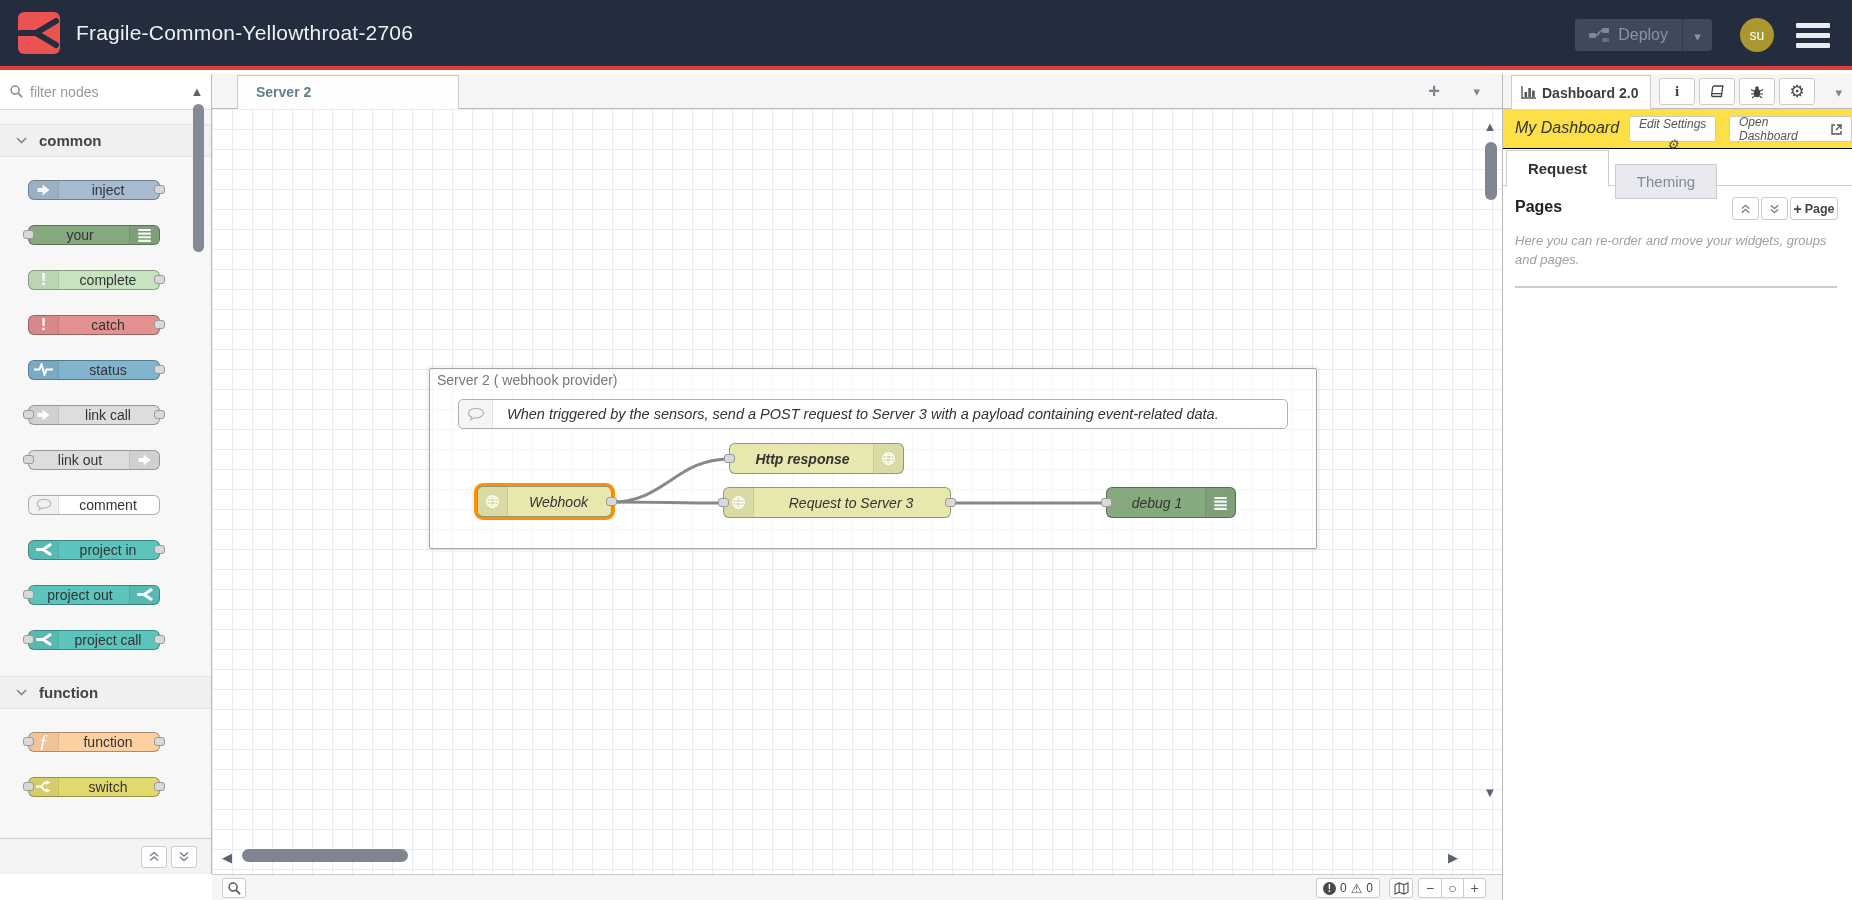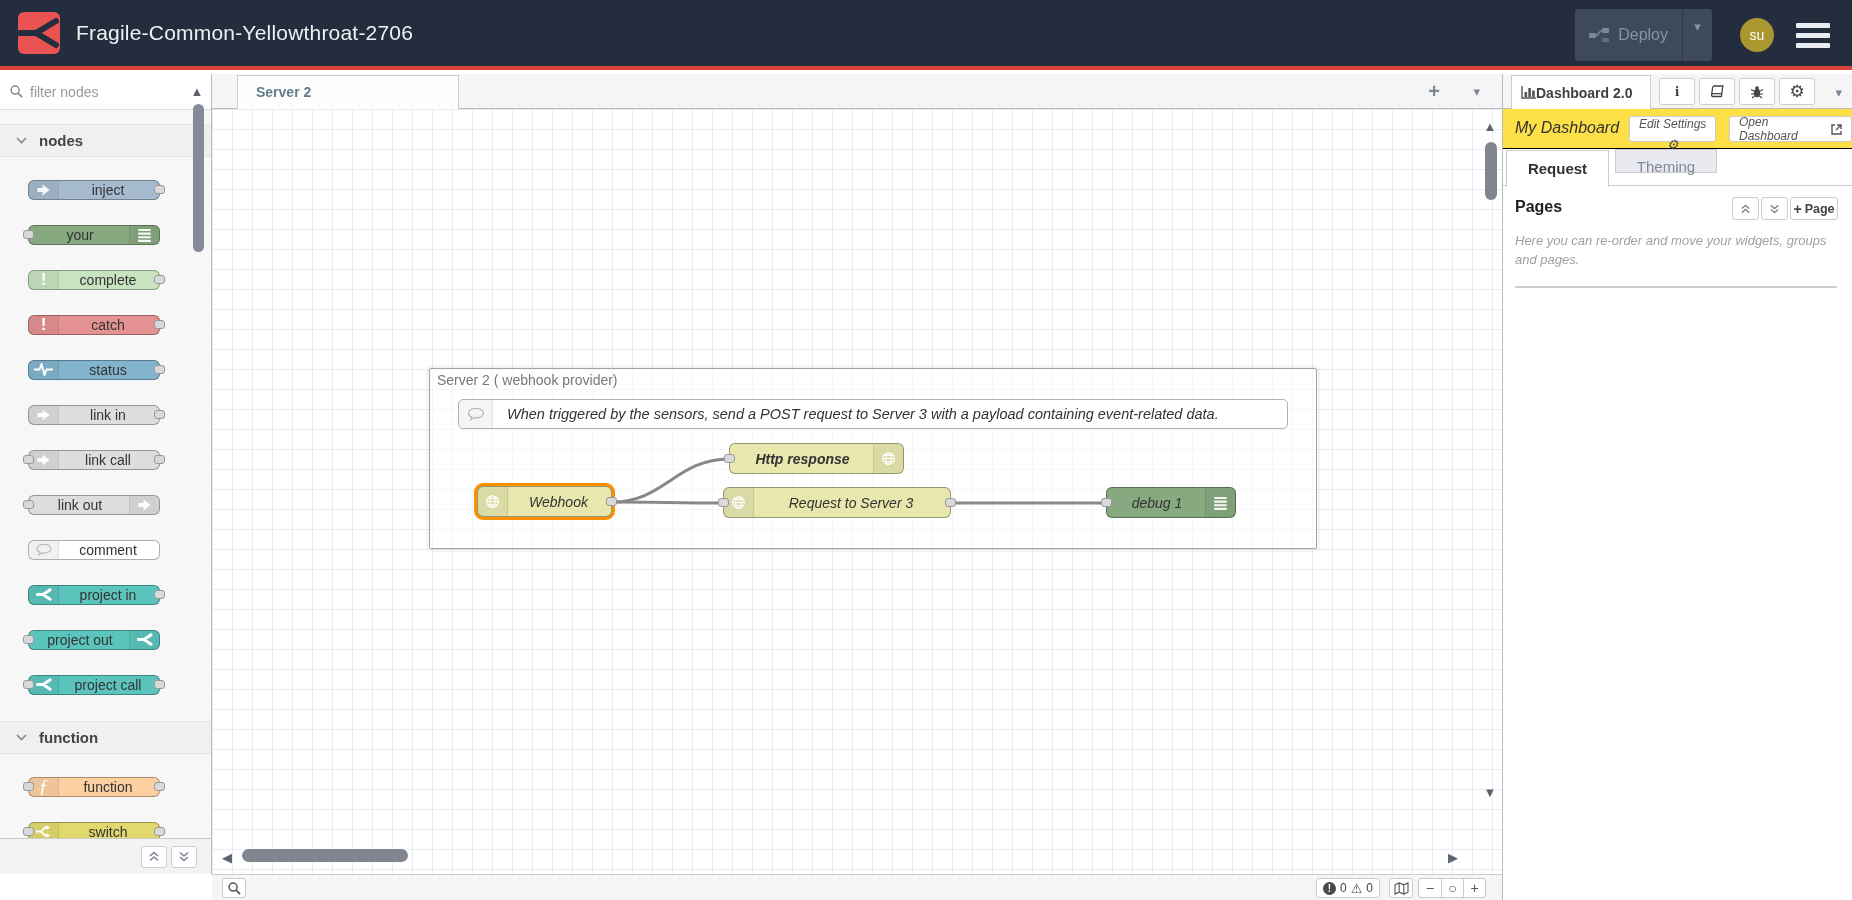--- a/index.html
+++ b/index.html
@@ -7,21 +7,21 @@
     font-family:"Liberation Sans", sans-serif; }
   #app { position:relative; width:1852px; height:900px; background:#fff; }
 
   
   #header { position:absolute; left:0; top:0; width:1852px; height:70px;
     background:#232d3d; border-bottom:4px solid #d8403a; display:flex; align-items:center; }
   #logo { width:42px; height:42px; margin-left:18px; border-radius:6px; background:#ea5352;
     position:relative; overflow:hidden; flex:0 0 auto; }
   #title { color:#eef1f4; font-size:21px; margin-left:16px; letter-spacing:.2px; }
   #hdr-right { position:absolute; right:0; top:0; height:70px; display:flex; align-items:center; }
-  #deploy { height:52px; background:#3e4a5b; border-radius:3px; display:flex; align-items:center;
+  #deploy { height:32px; background:#3e4a5b; border-radius:3px; display:flex; align-items:center;
     color:#8794a6; font-size:16px; margin-right:28px; cursor:default; }
   #deploy .dmain { display:flex; align-items:center; padding:0 14px; gap:9px; }
   #deploy .dcaret { width:30px; text-align:center; border-left:1px solid #2f3949; color:#8794a6;
     font-size:13px; align-self:stretch; line-height:36px; }
   #avatar { width:34px; height:34px; border-radius:50%; background:#ab9730; color:#fff;
     font-size:14px; display:flex; align-items:center; justify-content:center; margin-right:22px; }
   #burger { width:34px; margin-right:22px; display:flex; flex-direction:column; gap:5px; cursor:pointer; }
   #burger span { display:block; height:5px; background:#e8ebef; border-radius:1px; }
 
   
@@ -116,35 +116,35 @@
   .errdot { width:13px; height:13px; border-radius:50%; background:#494949; color:#fff; font-size:10px;
     font-weight:bold; display:inline-flex; align-items:center; justify-content:center; }
   .warntri { color:#494949; font-size:13px; line-height:13px; }
 
   
   #rpanel { position:absolute; left:1502px; top:74px; width:350px; height:826px; background:#fff;
     border-left:1px solid #bbb; }
   #rp-tabrow { position:absolute; left:0; top:0; width:349px; height:35px; background:#f5f5f5;
     border-bottom:1px solid #bbb; }
   #rp-tab { position:absolute; left:8px; top:1px; width:140px; height:34px; background:#fff;
-    border:1px solid #ccc; border-bottom:none; display:flex; align-items:center; 
+    border:1px solid #ccc; border-bottom:none; display:flex; align-items:center; gap:6px;
     padding-left:9px; font-size:14px; font-weight:bold; color:#3f3f3f; }
   .rp-ibtn { position:absolute; top:4px; width:36px; height:27px; background:#fff; border:1px solid #ccc;
     border-radius:3px; display:flex; align-items:center; justify-content:center; color:#444; }
   #rp-caret { position:absolute; right:10px; top:11px; color:#7b8794; font-size:13px; }
   #rp-dashrow { position:absolute; left:0; top:35px; width:349px; height:40px; background:#fde047;
     border-bottom:1px solid #000000;font-style:italic; }
   #rp-dash-title { position:absolute; left:12px; top:10px; font-size:16px; color:#333; }
   .mini-btn { position:absolute; top:7px; height:26px; background:#fff; border:1px solid #ccc;
     border-radius:3px; font-size:12px; color:#555; display:flex; align-items:center; gap:6px;
     padding:0 9px; }
   #btn-edit-settings { left:126px;flex-direction:column; }
   #btn-open-dash { left:226px; }
   #rp-tabs { position:absolute; left:0; top:75px; width:349px; height:37px; border-bottom:1px solid #ccc; }
-  .rp-tab2 { position:absolute; top:0; height:24px; line-height:33px; text-align:center;
+  .rp-tab2 { position:absolute; top:15px; height:35px; line-height:33px; text-align:center;
     font-size:15px; }
   #rp-tab-layout { left:3px; width:103px; background:#fff; border:1px solid #ccc; border-bottom:1px solid #fff;
     font-weight:bold; color:#333; top:1px; height:37px; line-height:35px; }
   #rp-tab-theming { left:112px; width:102px; background:#e9e9f0; border:1px solid #ccc; color:#808a99; }
   #rp-pages-row { position:absolute; left:0; top:118px; width:349px; height:34px; }
   #rp-pages-title { position:absolute; left:12px; top:6px; font-size:16px; font-weight:bold; color:#222; }
   .pg-btn { position:absolute; top:5px; height:23px; background:#fff; border:1px solid #ccc;
     border-radius:3px; display:flex; align-items:center; justify-content:center; color:#555; }
   #pg-up { left:229px; width:27px; } #pg-dn { left:258px; width:27px; }
   #pg-add { left:287px; width:48px; font-size:12.5px; gap:3px; font-weight:bold; color:#444; }
@@ -201,21 +201,21 @@
       </span>
       <span>filter nodes</span>
     </div>
     <div id="pal-scroll">
         <div class="pal-section-header">
           <span>
             <svg width="11" height="7" viewBox="0 0 11 7">
               <path d="M1 1 L5.5 5.5 L10 1" stroke="#888" stroke-width="1.6" fill="none"></path>
             </svg>
           </span>
-          <span class="lbl">nodes</span>
+          <span class="lbl">common</span>
         </div>
         <div class="pal-rows">
           <div class="pal-row">
             <div class="pal-node" style="background: rgb(166, 187, 207);">
               <div class="nicon left">
                 <svg width="16" height="14" viewBox="0 0 15 14">
                   <path d="M1 5h5V1.5L13 7 6 12.5V9H1z" fill="#fff" opacity=".92"></path>
                 </svg>
               </div>
               <div class="nlabel has-left">inject</div>
@@ -257,31 +257,20 @@
             </div>
           </div>
           <div class="pal-row">
             <div class="pal-node" style="background: rgb(130, 180, 206);">
               <div class="nicon left">
                 <svg width="19" height="13" viewBox="0 0 19 13">
                   <polyline points="0,6.5 5.5,6.5 7.5,1 10.5,12 12.5,6.5 19,6.5" fill="none" stroke="#fff" stroke-width="1.9"></polyline>
                 </svg>
               </div>
               <div class="nlabel has-left">status</div>
-              <div class="port pr"></div>
-            </div>
-          </div>
-          <div class="pal-row">
-            <div class="pal-node" style="background: rgb(221, 221, 221);">
-              <div class="nicon left">
-                <svg width="16" height="14" viewBox="0 0 15 14">
-                  <path d="M1 5h5V1.5L13 7 6 12.5V9H1z" fill="#fff" opacity=".95"></path>
-                </svg>
-              </div>
-              <div class="nlabel has-left">link in</div>
               <div class="port pr"></div>
             </div>
           </div>
           <div class="pal-row">
             <div class="pal-node" style="background: rgb(221, 221, 221);">
               <div class="nicon left">
                 <svg width="16" height="14" viewBox="0 0 15 14">
                   <path d="M1 5h5V1.5L13 7 6 12.5V9H1z" fill="#fff" opacity=".95"></path>
                 </svg>
               </div>

